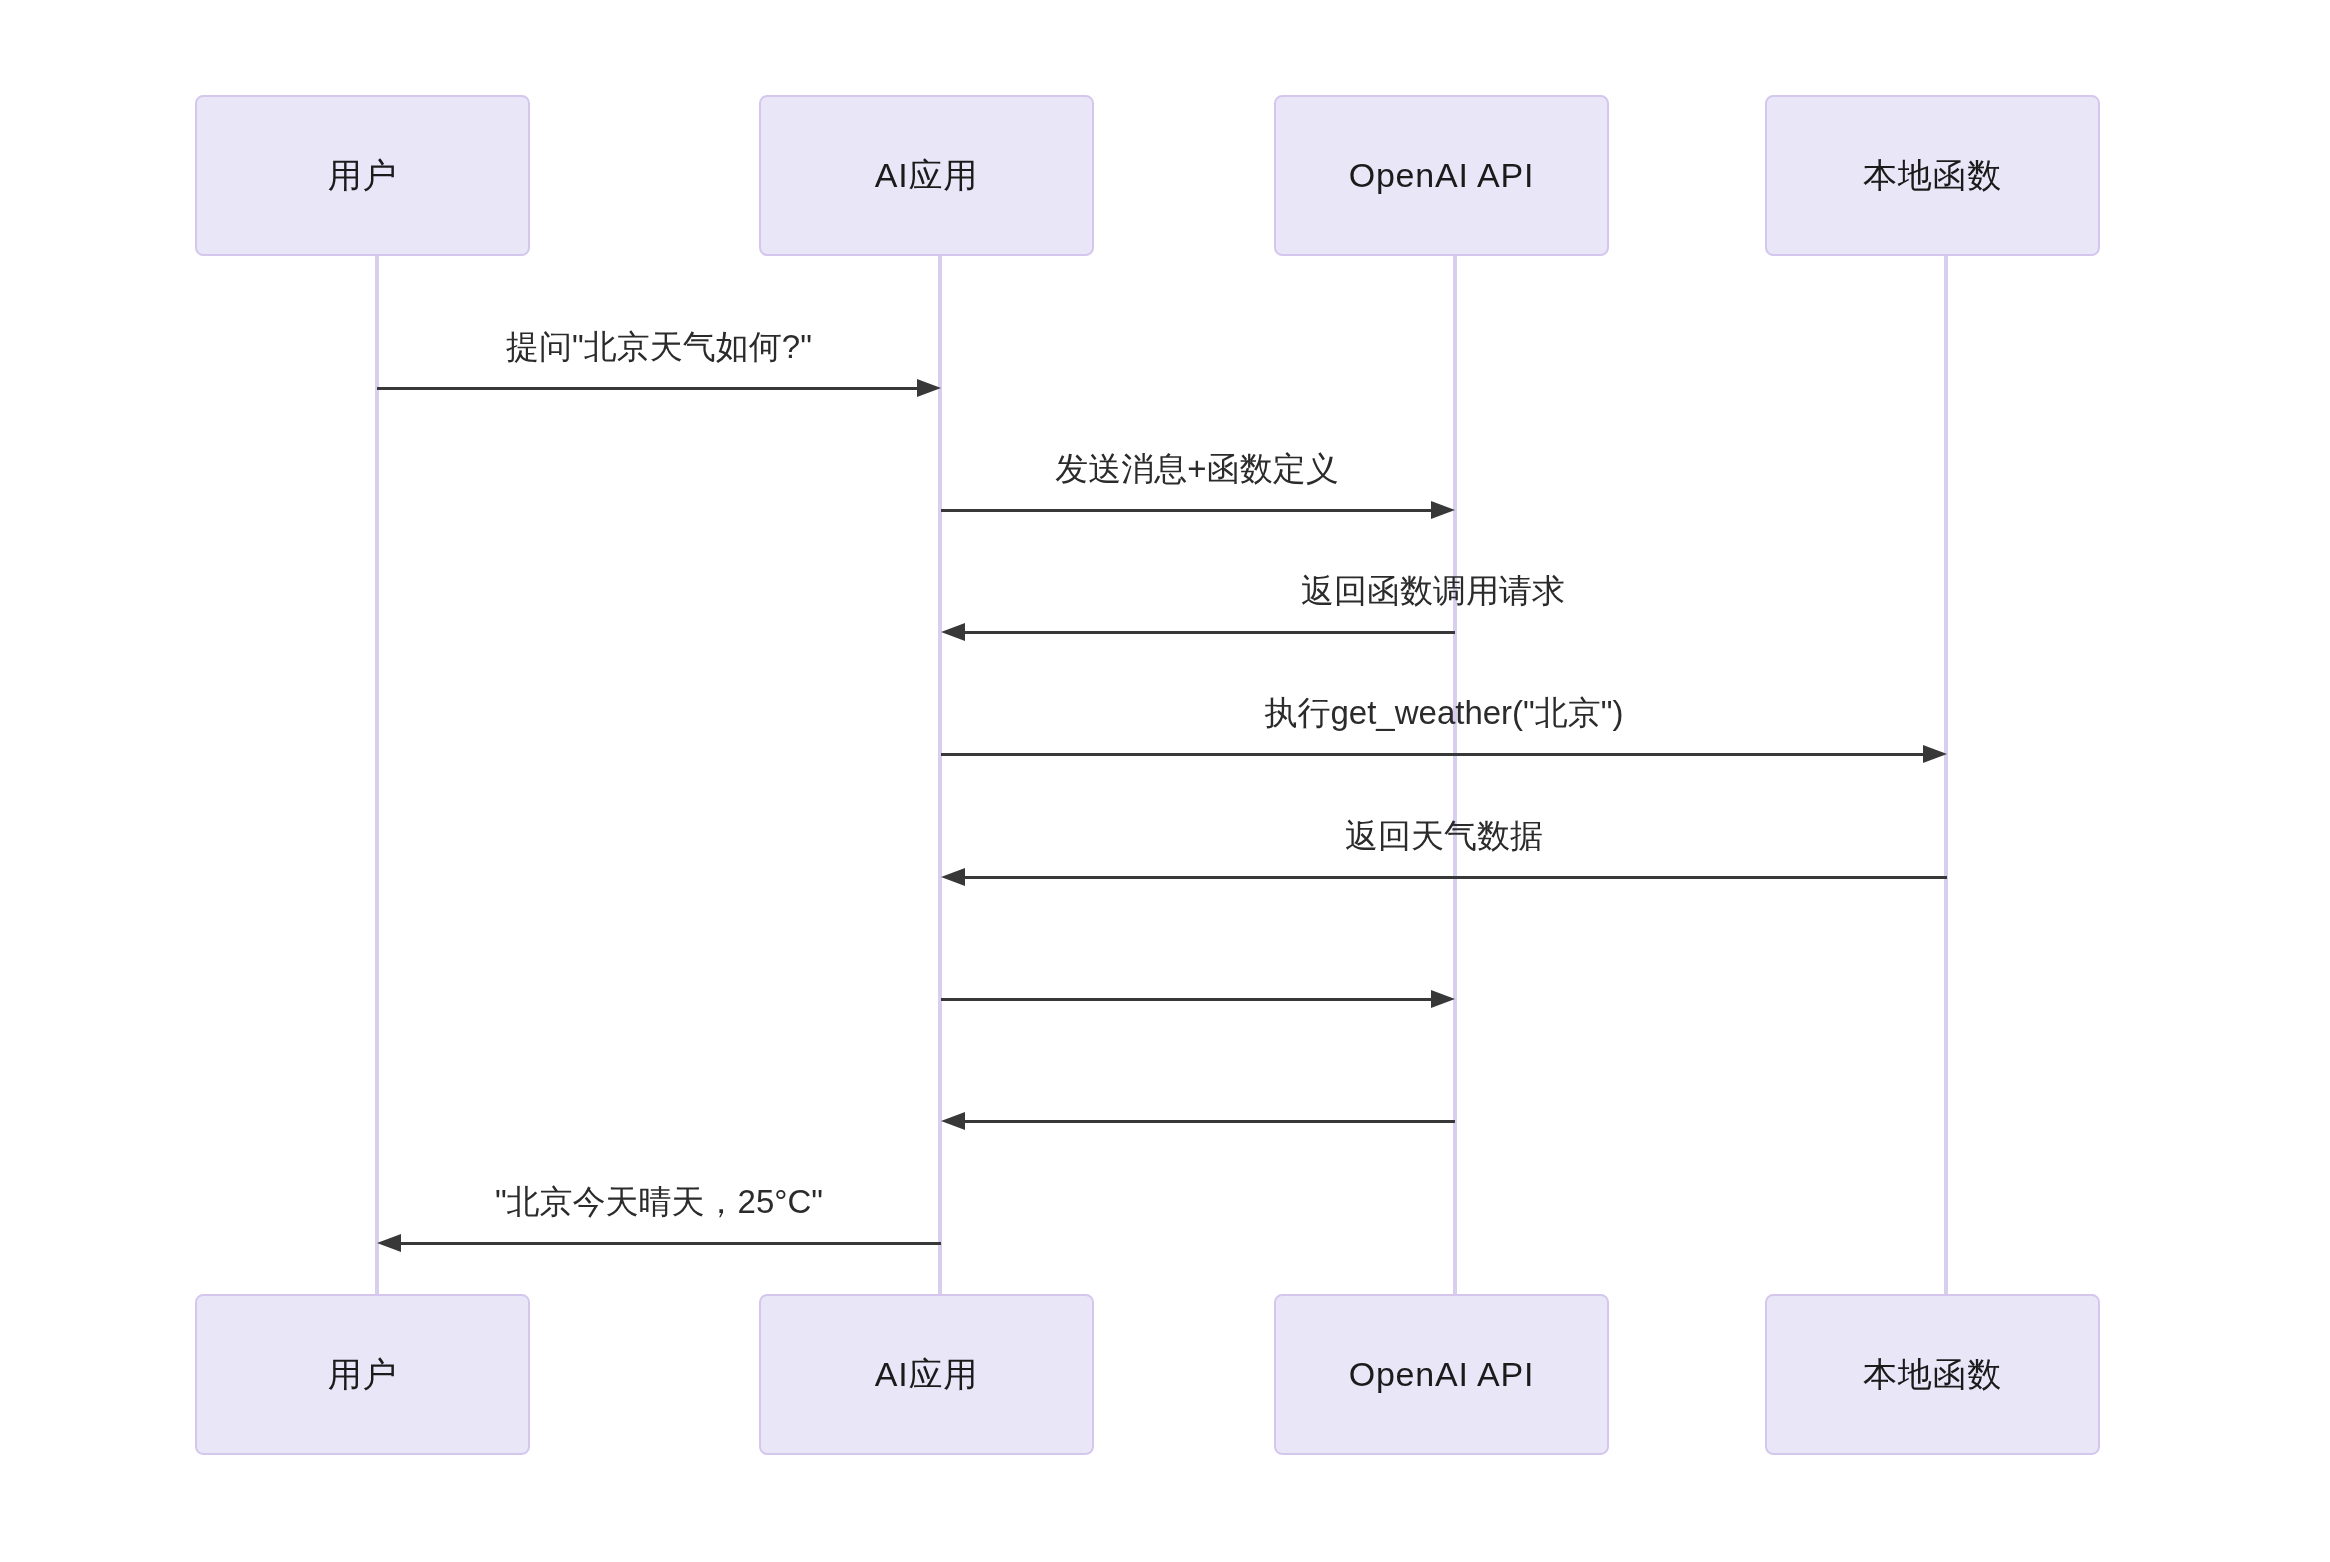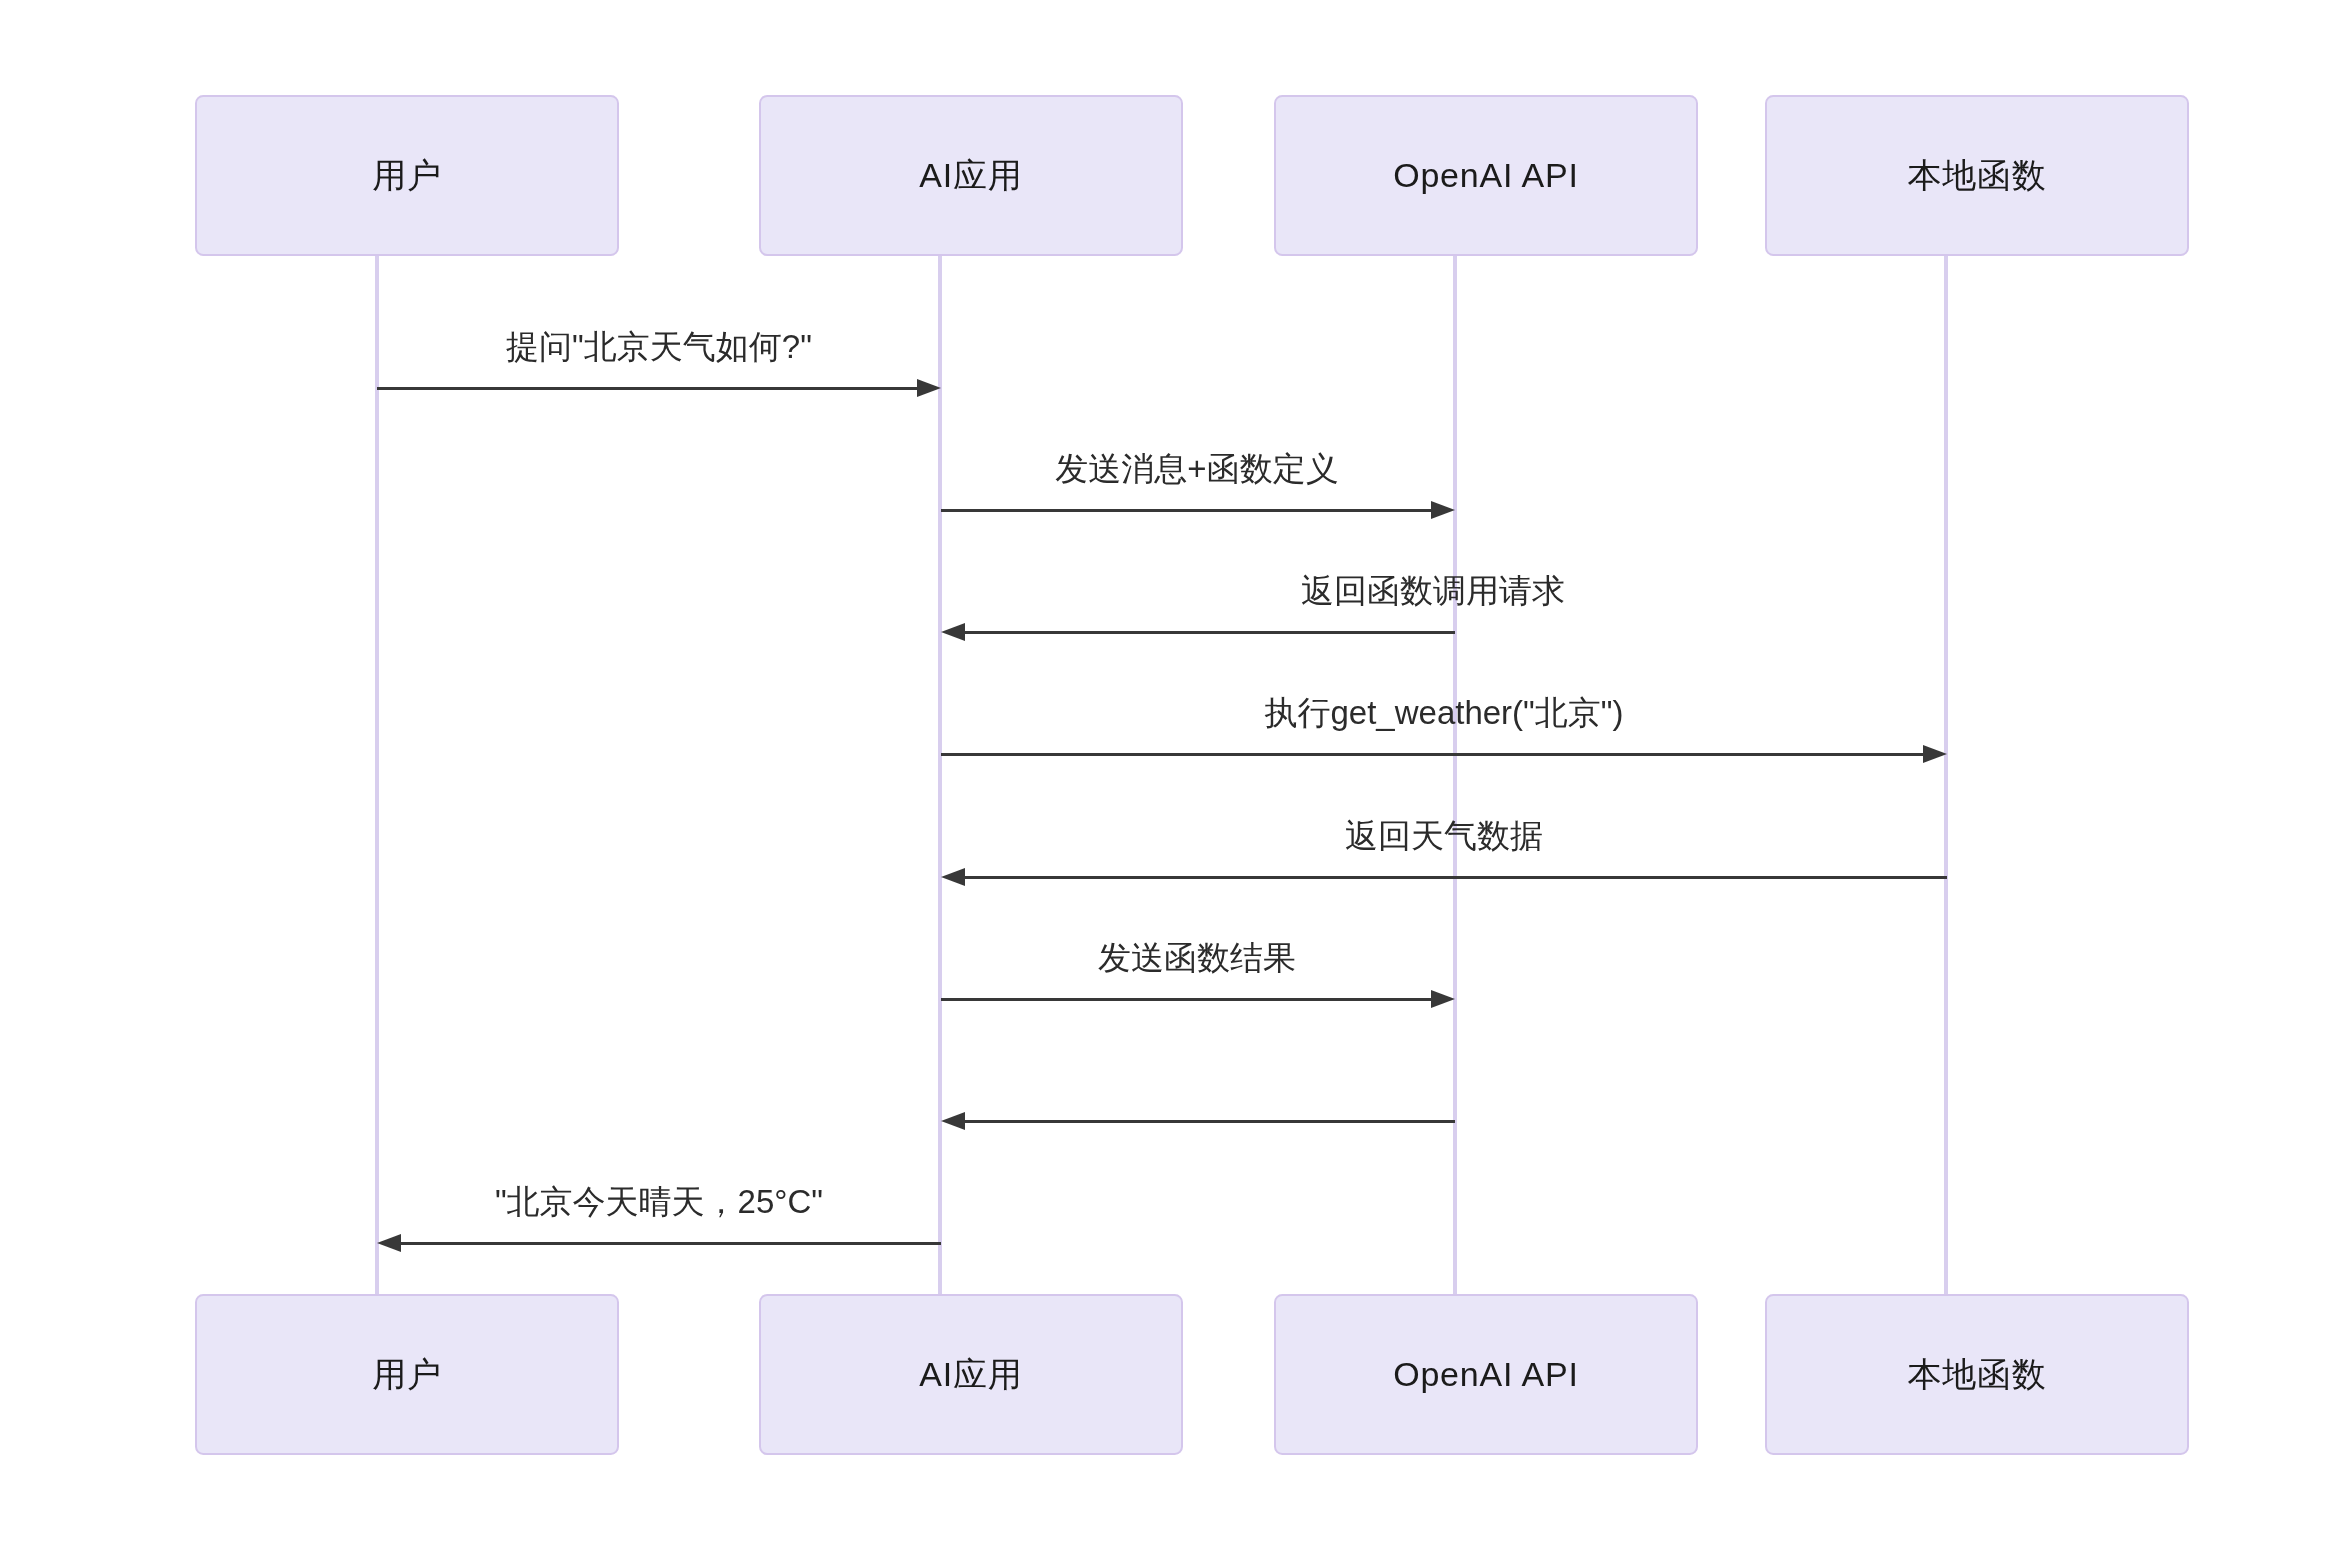--- a/index.html
+++ b/index.html
@@ -6,21 +6,21 @@
     margin: 0; padding: 0;
     background: #ffffff;
     width: 2330px; height: 1562px;
     overflow: hidden;
     font-family: "Liberation Sans", "DejaVu Sans", sans-serif;
   }
   .stage { position: relative; width: 2330px; height: 1562px; background: #ffffff; }
 
   .actor-box {
     position: absolute;
-    width: 424px; height: 161px;
+    width: 335px; height: 161px;
     box-sizing: border-box;
     background: #e9e6f8;
     border: 2.5px solid #d4c6ec;
     border-radius: 8.2px;
     display: flex; align-items: center; justify-content: center;
     font-size: 34px; color: #1b1b1b;
     letter-spacing: 0.8px;
   }
 
   .lifeline {
@@ -117,21 +117,20 @@
     <div class="line"></div>
     <div class="head"></div>
   </div>
 
   <div class="msg-label" style="left:1076px; top:814px;">返回天气数据</div>
   <div class="arrow left" style="left:941px; top:868px; width:1006px;">
     <div class="line"></div>
     <div class="head"></div>
   </div>
 
-  <div class="msg-label" style="left:829px; top:936px;">发送函数结果</div>
   <div class="arrow right" style="left:941px; top:990px; width:514px;">
     <div class="line"></div>
     <div class="head"></div>
   </div>
 
   <div class="arrow left" style="left:941px; top:1112px; width:514px;">
     <div class="line"></div>
     <div class="head"></div>
   </div>
 

